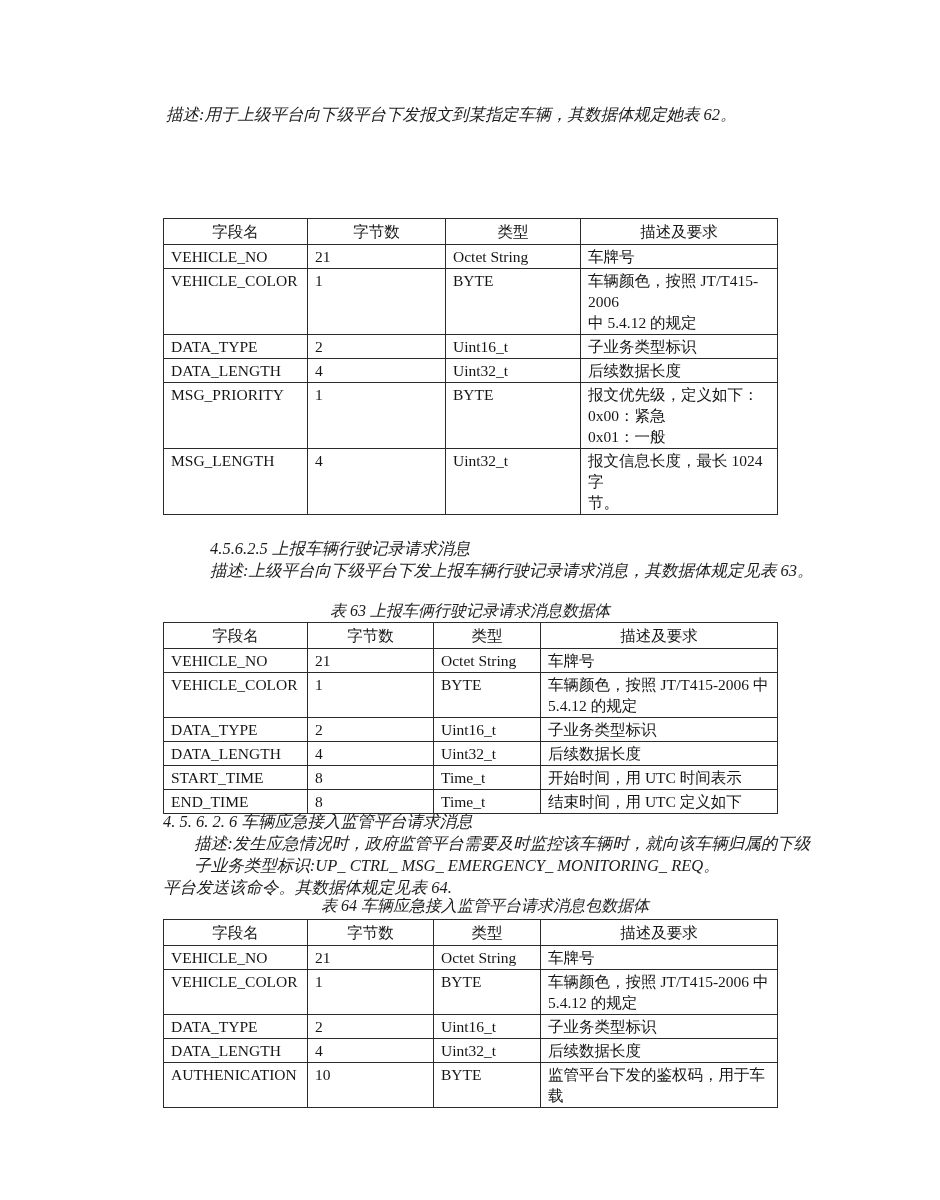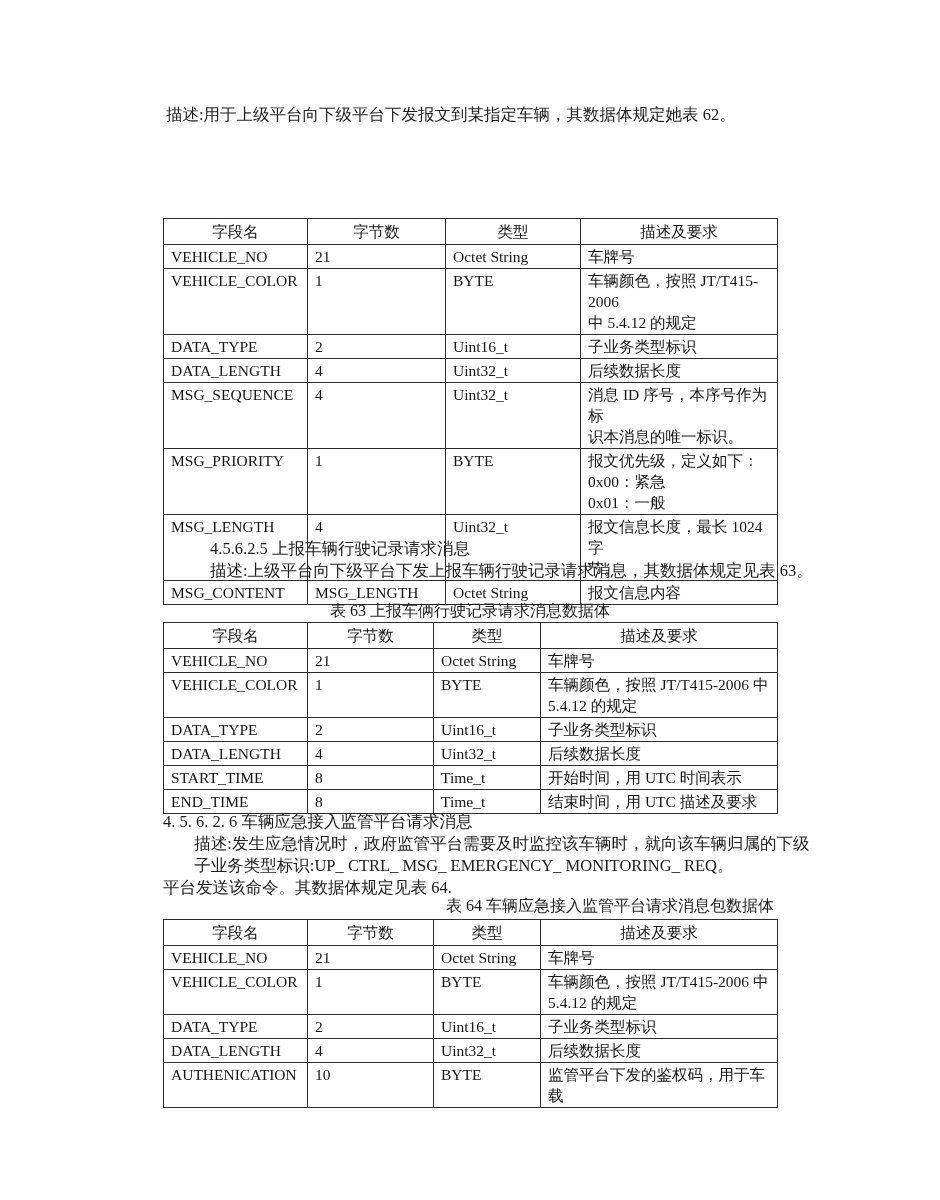--- a/index.html
+++ b/index.html
@@ -2,21 +2,21 @@
 <html><head>
 <meta charset="utf-8">
 <style>
   html,body{margin:0;padding:0;}
   body{
     width:940px;height:1200px;background:#ffffff;position:relative;
     font-family:"Liberation Serif","DejaVu Serif",serif;
     color:#1c1c1c;
   }
   .abs{position:absolute;}
-  p{margin:0;}
+  p{margin:0;font-style:italic;}
   .textline{font-size:16.5px;line-height:22px;white-space:nowrap;}
   .indent{text-indent:1.9em;}
   .caption{font-size:16px;line-height:20px;text-align:center;width:614px;}
   table.spec{
     border-collapse:collapse;table-layout:fixed;width:614px;
     font-size:15.5px;color:#151515;
   }
   table.spec th, table.spec td{
     border:1px solid #2b2b2b;
     line-height:21px;
@@ -73,46 +73,33 @@
           <td>Uint16_t</td>
           <td>子业务类型标识</td>
         </tr>
         <tr>
           <td>DATA_LENGTH</td>
           <td>4</td>
           <td>Uint32_t</td>
           <td>后续数据长度</td>
         </tr>
         <tr>
-          <td>MSG_SEQUENCE</td>
-          <td>4</td>
-          <td>Uint32_t</td>
-          <td>消息 ID 序号，本序号作为标
-识本消息的唯一标识。</td>
-        </tr>
-        <tr>
           <td>MSG_PRIORITY</td>
           <td>1</td>
           <td>BYTE</td>
           <td>报文优先级，定义如下：
 0x00：紧急
 0x01：一般</td>
         </tr>
         <tr>
           <td>MSG_LENGTH</td>
           <td>4</td>
           <td>Uint32_t</td>
           <td>报文信息长度，最长 1024 字
 节。</td>
-        </tr>
-        <tr>
-          <td>MSG_CONTENT</td>
-          <td>MSG_LENGTH</td>
-          <td>Octet String</td>
-          <td>报文信息内容</td>
         </tr>
       </tbody>
   </table>
 
   <div class="abs" style="left:163px;top:538px;width:640px;padding-left:47px;">
     <p class="textline">4.5.6.2.5 上报车辆行驶记录请求消息</p>
     <p class="textline">描述:上级平台向下级平台下发上报车辆行驶记录请求消息，其数据体规定见表 63。</p>
   </div>
 
   <p class="abs caption" style="left:163px;top:601px;">表 63  上报车俩行驶记录请求消息数据体</p>
@@ -161,33 +148,33 @@
         <tr>
           <td>START_TIME</td>
           <td>8</td>
           <td>Time_t</td>
           <td>开始时间，用 UTC 时间表示</td>
         </tr>
         <tr>
           <td>END_TIME</td>
           <td>8</td>
           <td>Time_t</td>
-          <td>结束时间，用 UTC 描述及要求</td>
+          <td>结束时间，用 UTC 定义如下</td>
         </tr>
       </tbody>
   </table>
 
   <div class="abs" style="left:163px;top:811px;width:640px;">
     <p class="textline">4. 5. 6. 2. 6 车辆应急接入监管平台请求消息</p>
     <p class="textline indent">描述:发生应急情况时，政府监管平台需要及时监控该车辆时，就向该车辆归属的下级</p>
     <p class="textline indent">子业务类型标识:UP_ CTRL_ MSG_ EMERGENCY_ MONITORING_ REQ。</p>
     <p class="textline">平台发送该命令。其数据体规定见表 64.</p>
   </div>
 
-  <p class="abs caption" style="left:160px;top:896px;text-align:right;">表 64 车辆应急接入监管平台请求消息包数据体</p>
+  <p class="abs caption" style="left:178px;top:896px;">表 64 车辆应急接入监管平台请求消息包数据体</p>
 
   <table class="spec t63 abs" style="left:163px;top:919px;">
     <colgroup>
         <col class="c1">
         <col class="c2">
         <col class="c3">
         <col class="c4">
       </colgroup>
     <thead>
         <tr>

